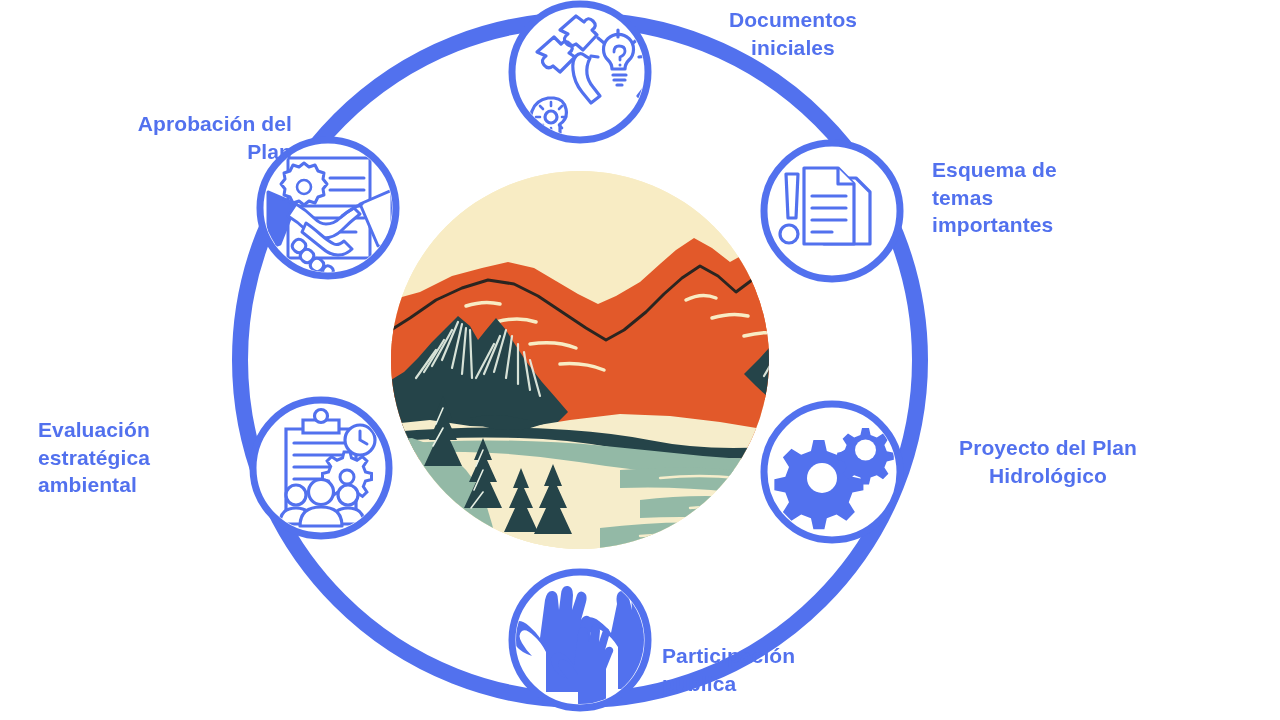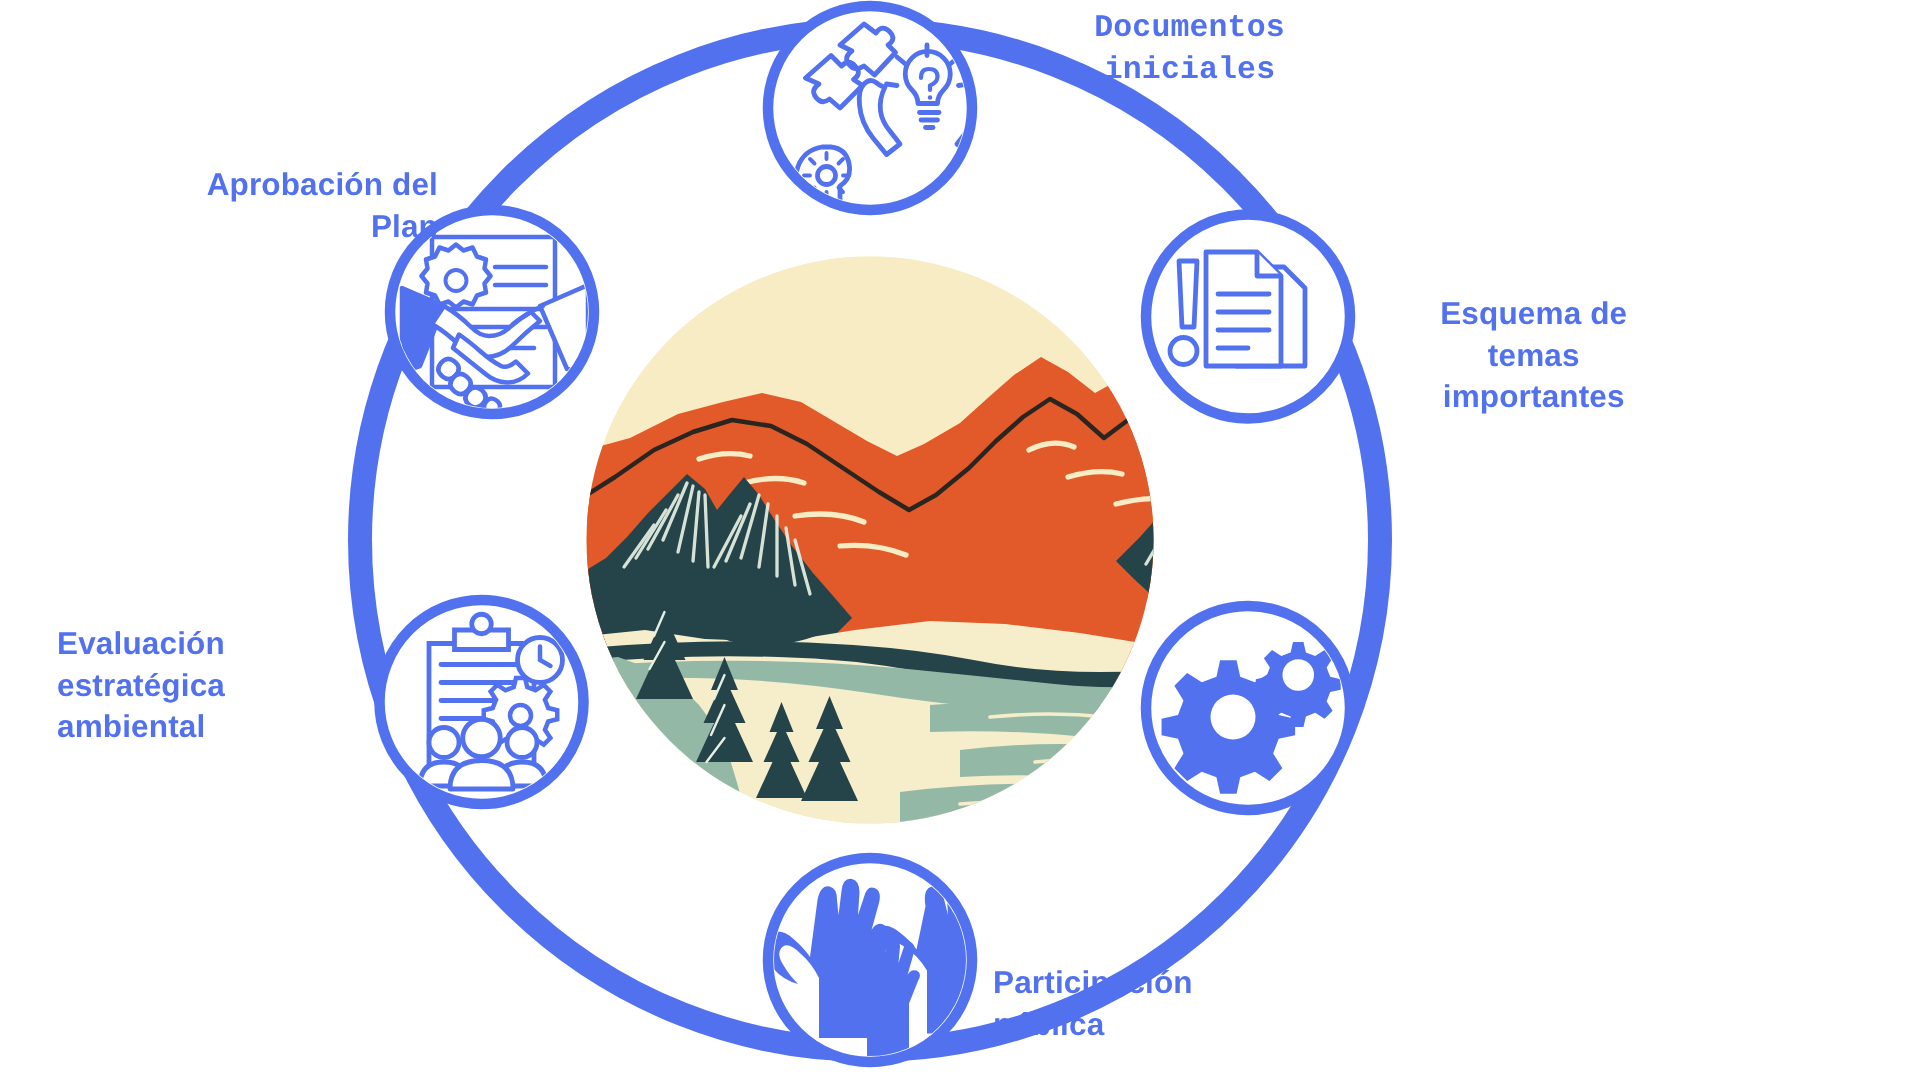--- a/index.html
+++ b/index.html
@@ -29,22 +29,22 @@
   .label {
     position: absolute;
     color: #5271ee;
     font-family: "Liberation Sans", sans-serif;
     font-weight: bold;
     font-size: 21px;
     line-height: 1.32;
     letter-spacing: 0.1px;
     white-space: pre-line;
   }
-  .lbl-docs        { left: 668px; top: 6px;   width: 250px; text-align: center; font-family: Liberation Mono, monospace; }
-  .lbl-esquema     { left: 900px; top: 156px; width: 245px; text-align: center; margin-top: 40px; }
+  .lbl-docs        { left: 668px; top: 6px;   width: 250px; text-align: center; }
+  .lbl-esquema     { left: 932px; top: 156px; width: 245px; text-align: left; }
   .lbl-proyecto    { left: 918px; top: 434px; width: 260px; text-align: center; }
   .lbl-participa   { left: 662px; top: 642px; width: 250px; text-align: left; }
   .lbl-evaluacion  { left: 38px;  top: 416px; width: 230px; text-align: left; }
   .lbl-aprobacion  { left: 42px;  top: 110px; width: 250px; text-align: right; }
 </style>
 </head>
 <body>
 
 <div id="stage">
 
@@ -369,20 +369,22 @@
         </g>
       </g>
     </g>
   </svg>
 
   <div class="label lbl-docs">Documentos
 iniciales</div>
   <div class="label lbl-esquema">Esquema de
 temas
 importantes</div>
+  <div class="label lbl-proyecto">Proyecto del Plan
+Hidrológico</div>
   <div class="label lbl-participa">Participación
 pública</div>
   <div class="label lbl-evaluacion">Evaluación
 estratégica
 ambiental</div>
   <div class="label lbl-aprobacion">Aprobación del
 Plan</div>
 
 </div>
 

